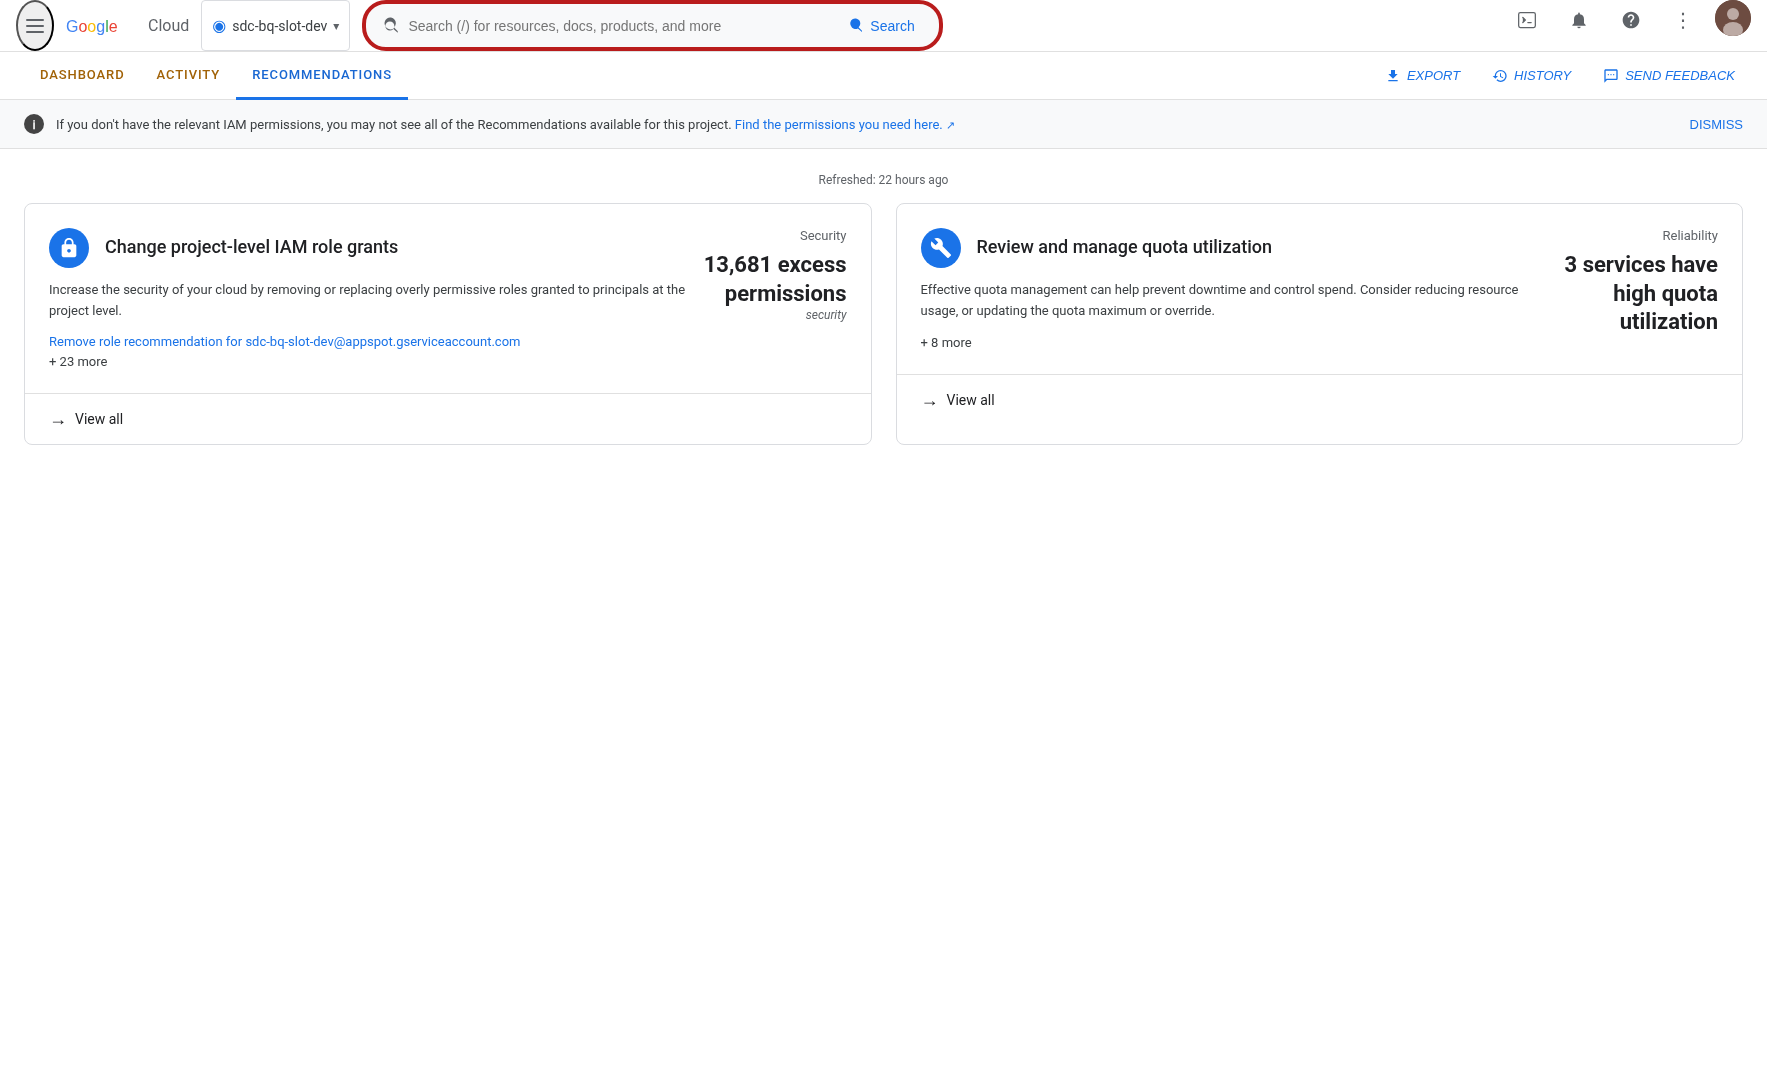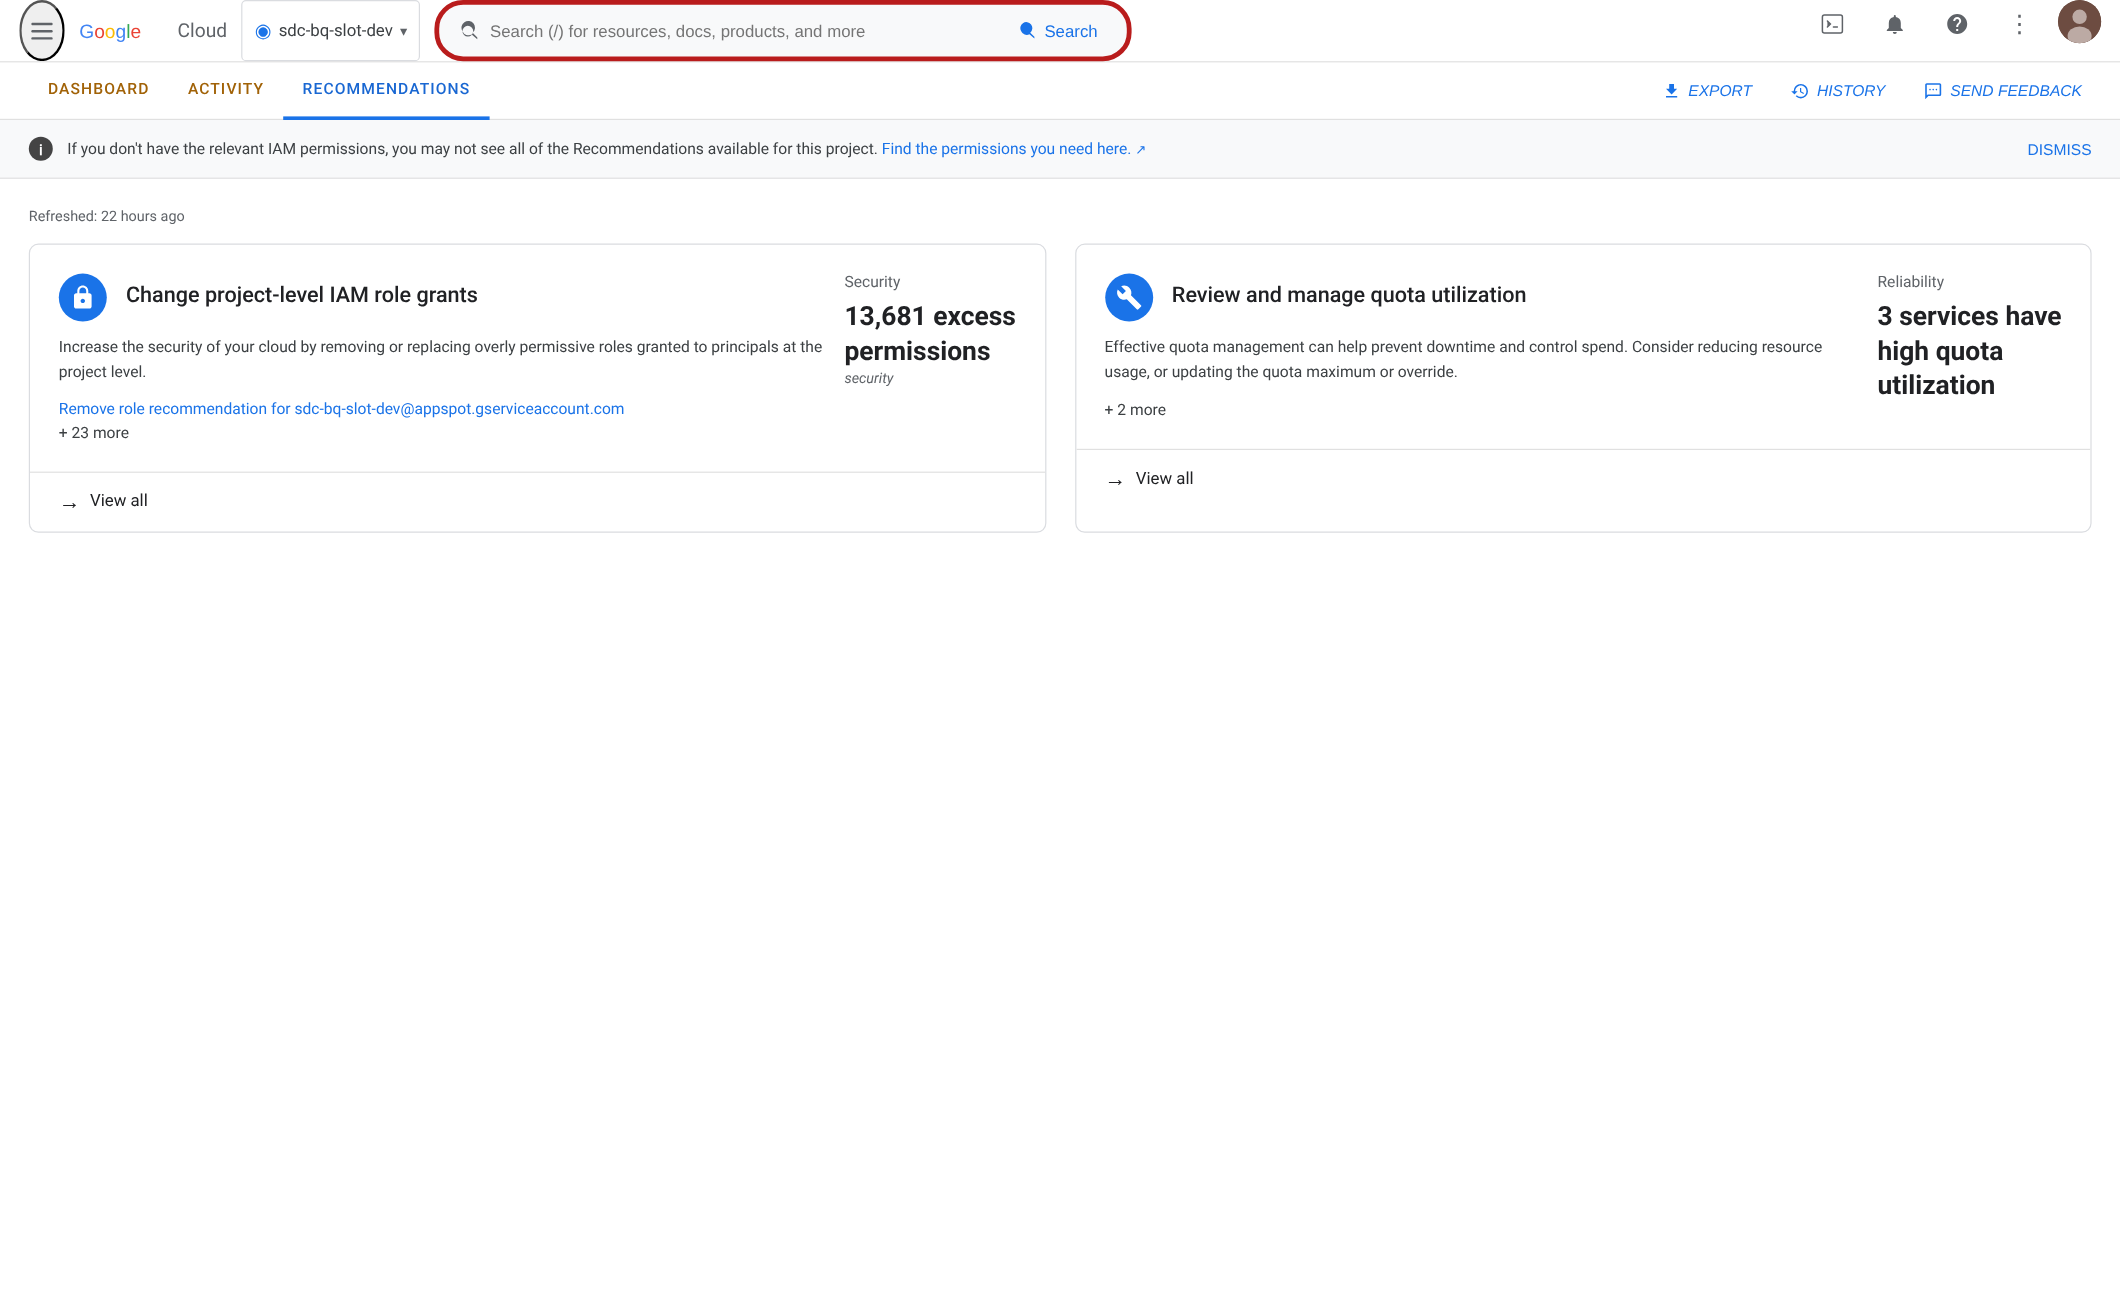--- a/index.html
+++ b/index.html
@@ -110,21 +110,21 @@
     .dismiss-btn {
       color: #1a73e8; font-size: 13px; font-weight: 500;
       background: none; border: none; cursor: pointer; white-space: nowrap;
     }
 
     
     .main-content {
       padding: 24px 24px;
     }
     .refresh-status {
-      text-align: left; font-size: 12px; color: #5f6368; margin-bottom: 16px;
+      text-align: center; font-size: 12px; color: #5f6368; margin-bottom: 16px;
     }
 
     
     .cards-grid {
       display: grid; grid-template-columns: 1fr 1fr; gap: 24px;
     }
 
     .rec-card {
       border: 1px solid #dadce0; border-radius: 8px;
       overflow: hidden;
@@ -140,21 +140,21 @@
     .card-icon {
       width: 40px; height: 40px; border-radius: 50%;
       background: #1a73e8; display: flex; align-items: center; justify-content: center;
       flex-shrink: 0; color: white; font-size: 20px;
     }
     .card-title { font-size: 18px; font-weight: 500; color: #202124; margin-top: 8px; }
     .card-desc { font-size: 13px; color: #3c4043; line-height: 1.6; margin-bottom: 12px; }
     .card-link { color: #1a73e8; font-size: 13px; text-decoration: none; display: block; margin-bottom: 4px; }
     .card-more { font-size: 13px; color: #3c4043; }
 
-    .card-right { }
+    .card-right { text-align: right; }
     .card-category { font-size: 13px; color: #5f6368; margin-bottom: 8px; }
     .card-metric { font-size: 22px; font-weight: 500; color: #202124; line-height: 1.3; }
     .card-metric-sub { font-size: 12px; color: #5f6368; font-style: italic; }
 
     .card-footer {
       border-top: 1px solid #e0e0e0; padding: 14px 24px;
       display: flex; align-items: center; gap: 8px;
       cursor: pointer; font-size: 14px; color: #202124;
     }
     .arrow-icon { font-size: 18px; }
@@ -320,21 +320,21 @@
         <div class="card-left">
           <div class="card-header">
             <div class="card-icon">
               <svg width="22" height="22" viewBox="0 0 24 24" fill="white">
                 <path d="M22.7 19l-9.1-9.1c.9-2.3.4-5-1.5-6.9-2-2-5-2.4-7.4-1.3L9 6 6 9 1.6 4.7C.4 7.1.9 10.1 2.9 12.1c1.9 1.9 4.6 2.4 6.9 1.5l9.1 9.1c.4.4 1 .4 1.4 0l2.3-2.3c.5-.4.5-1.1.1-1.4z"></path>
               </svg>
             </div>
             <h2 class="card-title">Review and manage quota utilization</h2>
           </div>
           <p class="card-desc">Effective quota management can help prevent downtime and control spend. Consider reducing resource usage, or updating the quota maximum or override.</p>
-          <span class="card-more">+ 2 more</span>
+          <span class="card-more">+ 8 more</span>
         </div>
         <div class="card-right">
           <div class="card-category">Reliability</div>
           <div class="card-metric">
             <strong>3 services have<br>high quota<br>utilization</strong>
           </div>
         </div>
       </div>
       <div class="card-footer">
         <span class="arrow-icon">→</span>

